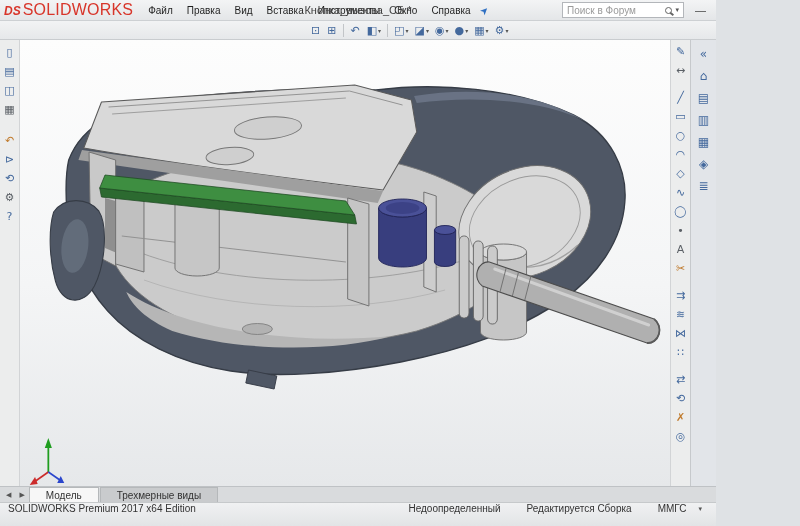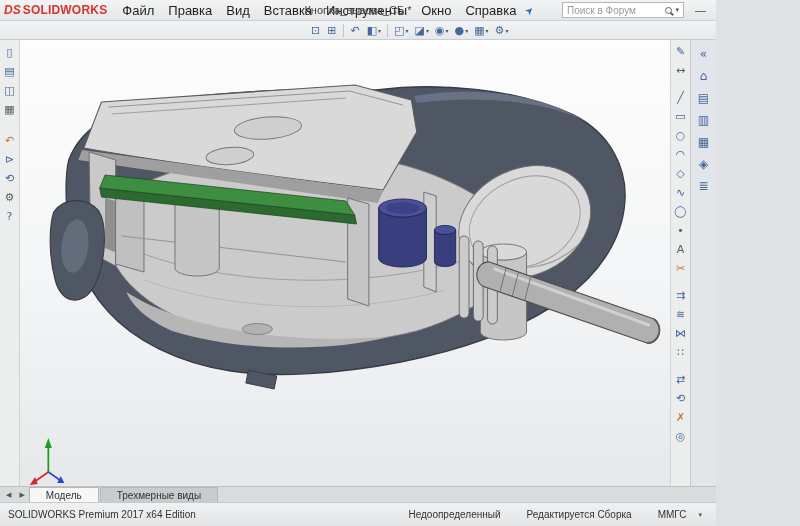--- a/index.html
+++ b/index.html
@@ -4,23 +4,23 @@
 <style>
   *{box-sizing:border-box}
   html,body{margin:0;padding:0}
   body{width:800px;height:526px;overflow:hidden;font-family:"Liberation Sans",sans-serif;background:#dfe2e5}
   .app{width:716px;height:526px;display:flex;flex-direction:column}
 
   
   .titlebar{flex:0 0 21px;display:flex;align-items:center;background:linear-gradient(#f3f4f5,#e4e6e8);border-bottom:1px solid #cdd0d3;position:relative;padding:0 4px}
   .logo{display:flex;align-items:baseline;gap:2px;margin-right:8px}
   .ds{color:#d8352a;font-weight:bold;font-style:italic;font-size:12px}
-  .sw{color:#d8352a;font-weight:bold;font-size:12px;letter-spacing:.2px}
+  .sw{color:#d8352a;font-weight:normal;font-size:16px;letter-spacing:.2px}
   .menus{display:flex}
-  .menu{padding:2px 7px;font-size:13px;color:#1f1f1f;white-space:nowrap}
+  .menu{padding:2px 7px;font-size:10px;color:#1f1f1f;white-space:nowrap}
   .pin{color:#2e6fc2;font-size:10px;display:inline-block;transform:rotate(-45deg);margin-left:2px;font-family:"DejaVu Sans",sans-serif}
   .doc-title{position:absolute;left:50%;transform:translateX(-50%);font-size:11px;color:#404040;white-space:nowrap}
   .search{margin-left:auto;display:flex;align-items:center;gap:5px}
   .searchbox{width:122px;height:16px;background:#fff;border:1px solid #b3b6ba;display:flex;align-items:center;padding:4px 4px;gap:3px}
   .stext{flex:1;font-size:10px;color:#9a9a9a;white-space:nowrap;overflow:hidden}
   .mag{width:7px;height:7px;border:1.5px solid #666;border-radius:50%;position:relative;flex:0 0 auto}
   .mag::after{content:"";position:absolute;width:4px;height:1.5px;background:#666;right:-3px;bottom:-2px;transform:rotate(40deg)}
   .chev{font-size:7px;color:#555;font-family:"DejaVu Sans",sans-serif}
   .winbtn{font-size:11px;color:#444;padding:0 6px}
 
@@ -45,21 +45,21 @@
 
   .rstrip{flex:0 0 20px;background:#eceded;border-left:1px solid #d2d4d6;display:flex;flex-direction:column;align-items:center;padding-top:2px}
   .tstrip{flex:0 0 26px;background:#e2e5e9;border-left:1px solid #c6c9cc;display:flex;flex-direction:column;align-items:center;padding-top:3px}
   .tbtn{width:22px;height:22px;display:flex;align-items:center;justify-content:center;font-family:"DejaVu Sans",sans-serif;font-size:12px;color:#44699d}
 
   
   .tabbar{flex:0 0 16px;background:#d9dbdd;border-top:1px solid #bfc2c5;display:flex;align-items:flex-end;padding-left:2px}
   .tnav{font-family:"DejaVu Sans",sans-serif;font-size:7px;color:#555;padding:0 4px 3px}
   .tab{height:15px;display:flex;align-items:center;padding:0 16px;font-size:10px;color:#333;background:#c9cbcd;border:1px solid #b5b8ba;border-bottom:none;margin-right:1px;white-space:nowrap}
   .tab.active{background:#f7f7f7}
-  .statusbar{flex:0 0 24px;background:linear-gradient(#f0f1f2,#e2e4e6);border-top:1px solid #c6c9cb;display:flex;align-items:center;font-size:10px;color:#333;padding:0 8px}
+  .statusbar{flex:0 0 24px;background:linear-gradient(#f0f1f2,#e2e4e6);border-top:1px solid #c6c9cb;display:flex;align-items:flex-start;font-size:10px;color:#333;padding:0 8px}
   .st-right{margin-left:auto;display:flex;align-items:center;gap:26px;margin-right:6px}
   .units{display:flex;align-items:center;gap:12px}
   .uchev{font-family:"DejaVu Sans",sans-serif;font-size:7px;color:#555}
 </style>
 </head>
 <body>
 
 <div class="app">
 
   <div class="titlebar">

